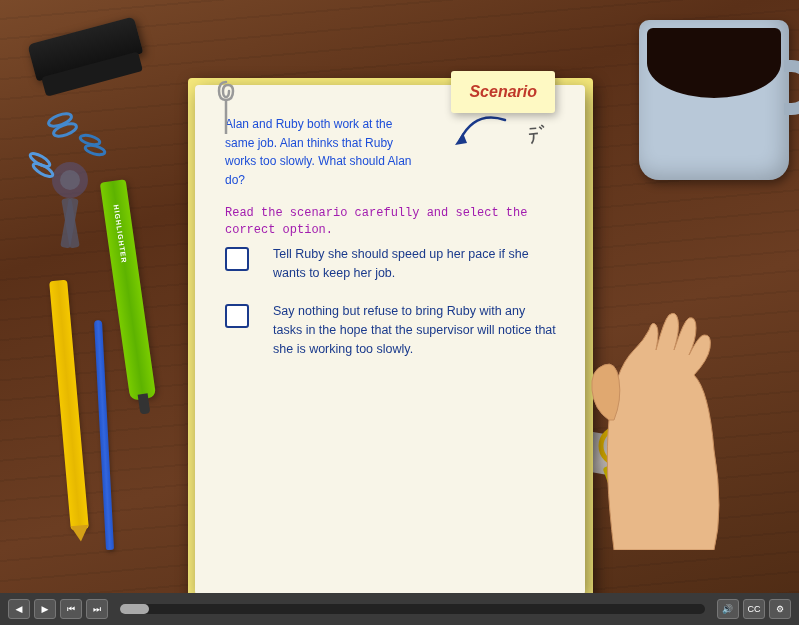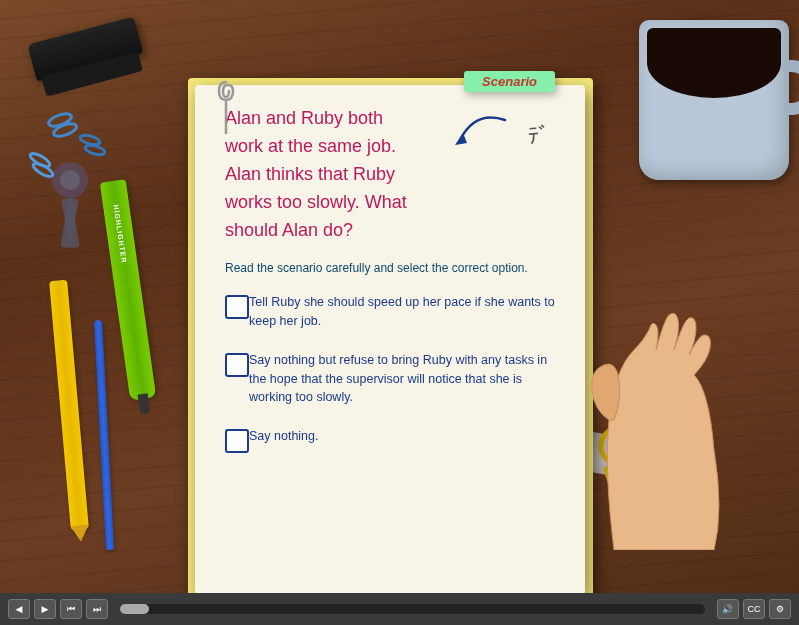--- a/index.html
+++ b/index.html
@@ -47,26 +47,26 @@
       box-shadow: 4px 6px 18px rgba(0,0,0,0.45);
       padding: 20px 28px 20px 30px;
       z-index: 10;
     }
 
     
     .scenario-label {
       position: absolute;
       top: -14px;
       right: 30px;
-      background: #86efac;
+      background: #fef9c3;
       color: #c0392b;
-      font-size: 13px;
+      font-size: 16px;
       font-style: italic;
       font-weight: bold;
-      padding: 3px 18px;
+      padding: 12px 18px;
       border-radius: 3px;
       box-shadow: 2px 3px 8px rgba(0,0,0,0.3);
       z-index: 11;
       font-family: 'Comic Sans MS', cursive, sans-serif;
     }
 
     
     .arrow-svg {
       position: absolute;
       top: 20px;
@@ -78,40 +78,41 @@
       position: absolute;
       top: -5px;
       left: 22px;
       width: 18px;
       height: 55px;
       z-index: 12;
     }
 
     .scenario-text {
       font-family: 'Comic Sans MS', cursive, sans-serif;
-      color: #be185d;
-      font-size: 18px;
+      color: #1d4ed8;
+      font-size: 12px;
       line-height: 1.55;
+      margin-top: 10px;
       margin-bottom: 16px;
       max-width: 190px;
     }
 
     .instruction-text {
-      font-family: Liberation Sans, sans-serif;
-      color: #0c4a6e;
+      font-family: Liberation Mono, monospace;
+      color: #a21caf;
       font-size: 12px;
-      margin-bottom: 16px;
+      margin-bottom: 6px;
       line-height: 1.4;
     }
 
     .option {
       display: flex;
       align-items: flex-start;
       margin-bottom: 20px;
-      gap: 0;
+      gap: 24px;
     }
 
     .checkbox {
       width: 24px;
       height: 24px;
       border: 2px solid #1a3a8c;
       border-radius: 3px;
       flex-shrink: 0;
       margin-top: 2px;
       background: white;
@@ -492,24 +493,20 @@
       <div class="option">
         <div class="checkbox"></div>
         <span class="option-text">Tell Ruby she should speed up her pace if she wants to keep her job.</span>
       </div>
 
       <div class="option">
         <div class="checkbox"></div>
         <span class="option-text">Say nothing but refuse to bring Ruby with any tasks in the hope that the supervisor will notice that she is working too slowly.</span>
       </div>
 
-      <div class="option">
-        <div class="checkbox"></div>
-        <span class="option-text">Say nothing.</span>
-      </div>
 
 
     </div>
   </div>
 
   <div class="hand">
     <svg width="160" height="280" viewBox="0 0 160 280">
 
       <path d="M30 280 Q20 200 25 150 Q30 100 50 80 Q60 70 65 60 Q68 50 72 55 Q76 60 72 80 
                Q80 50 85 45 Q92 40 94 50 Q96 60 90 80

